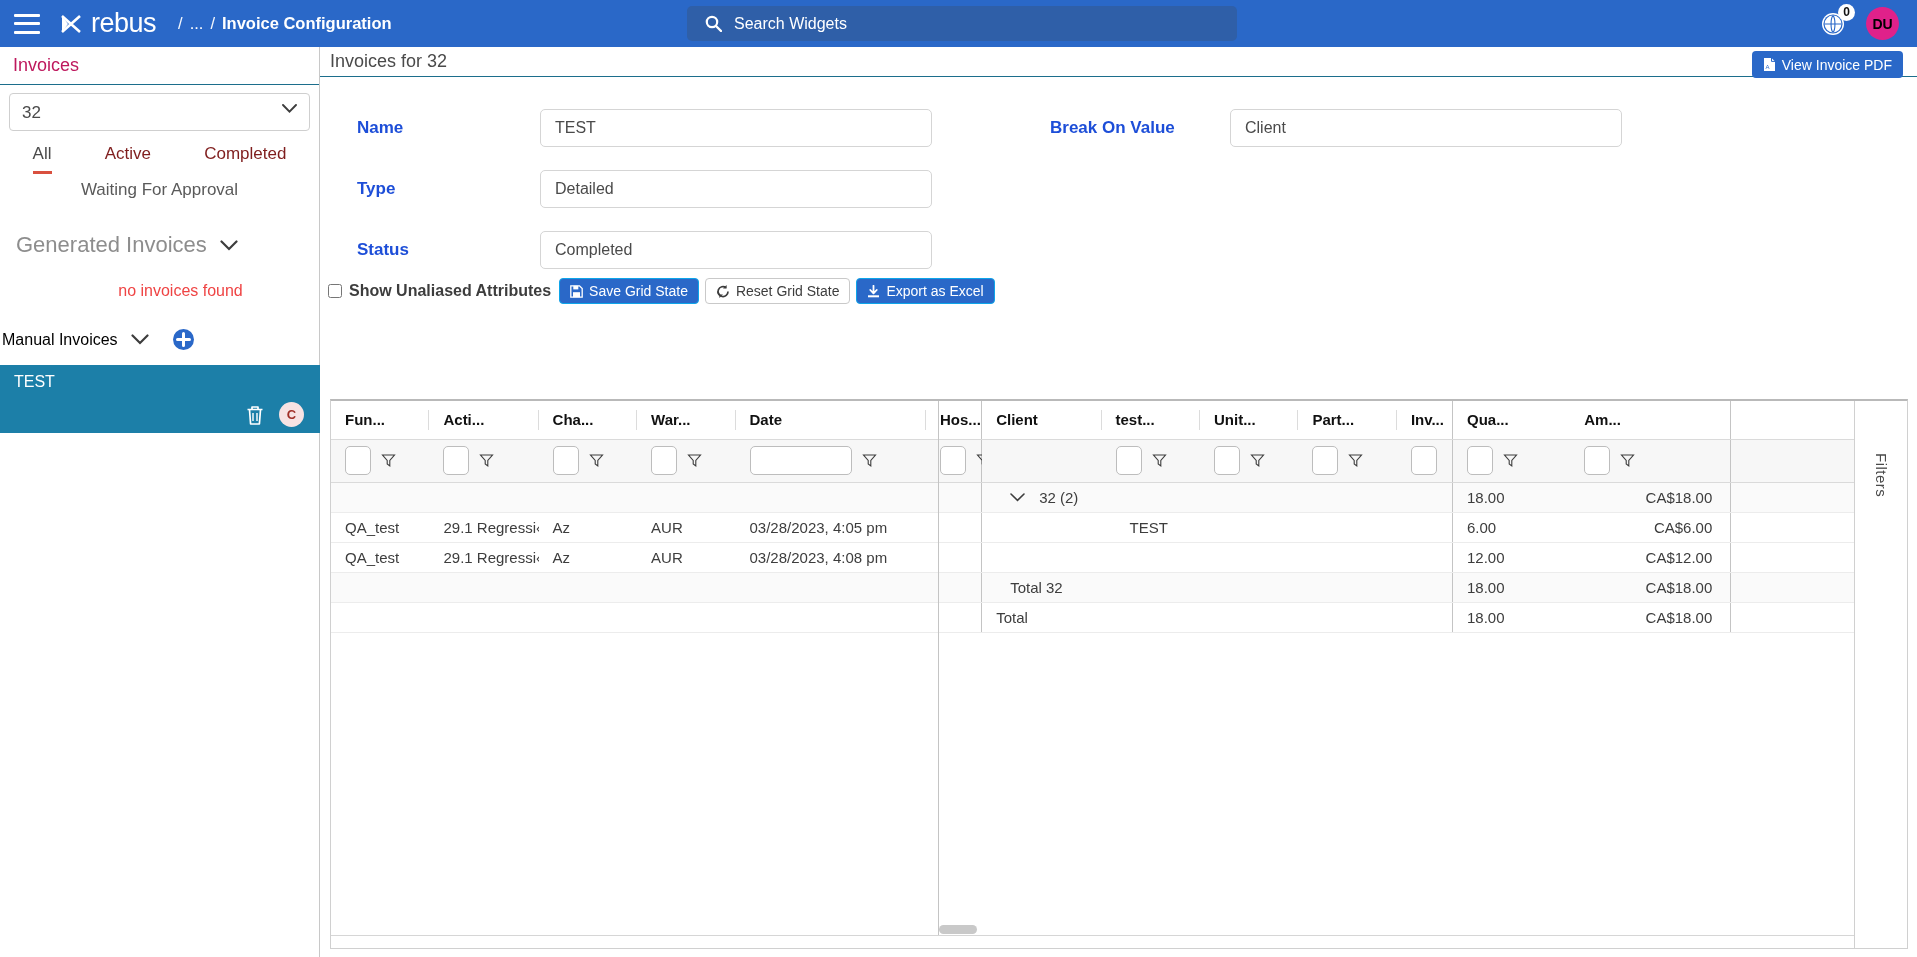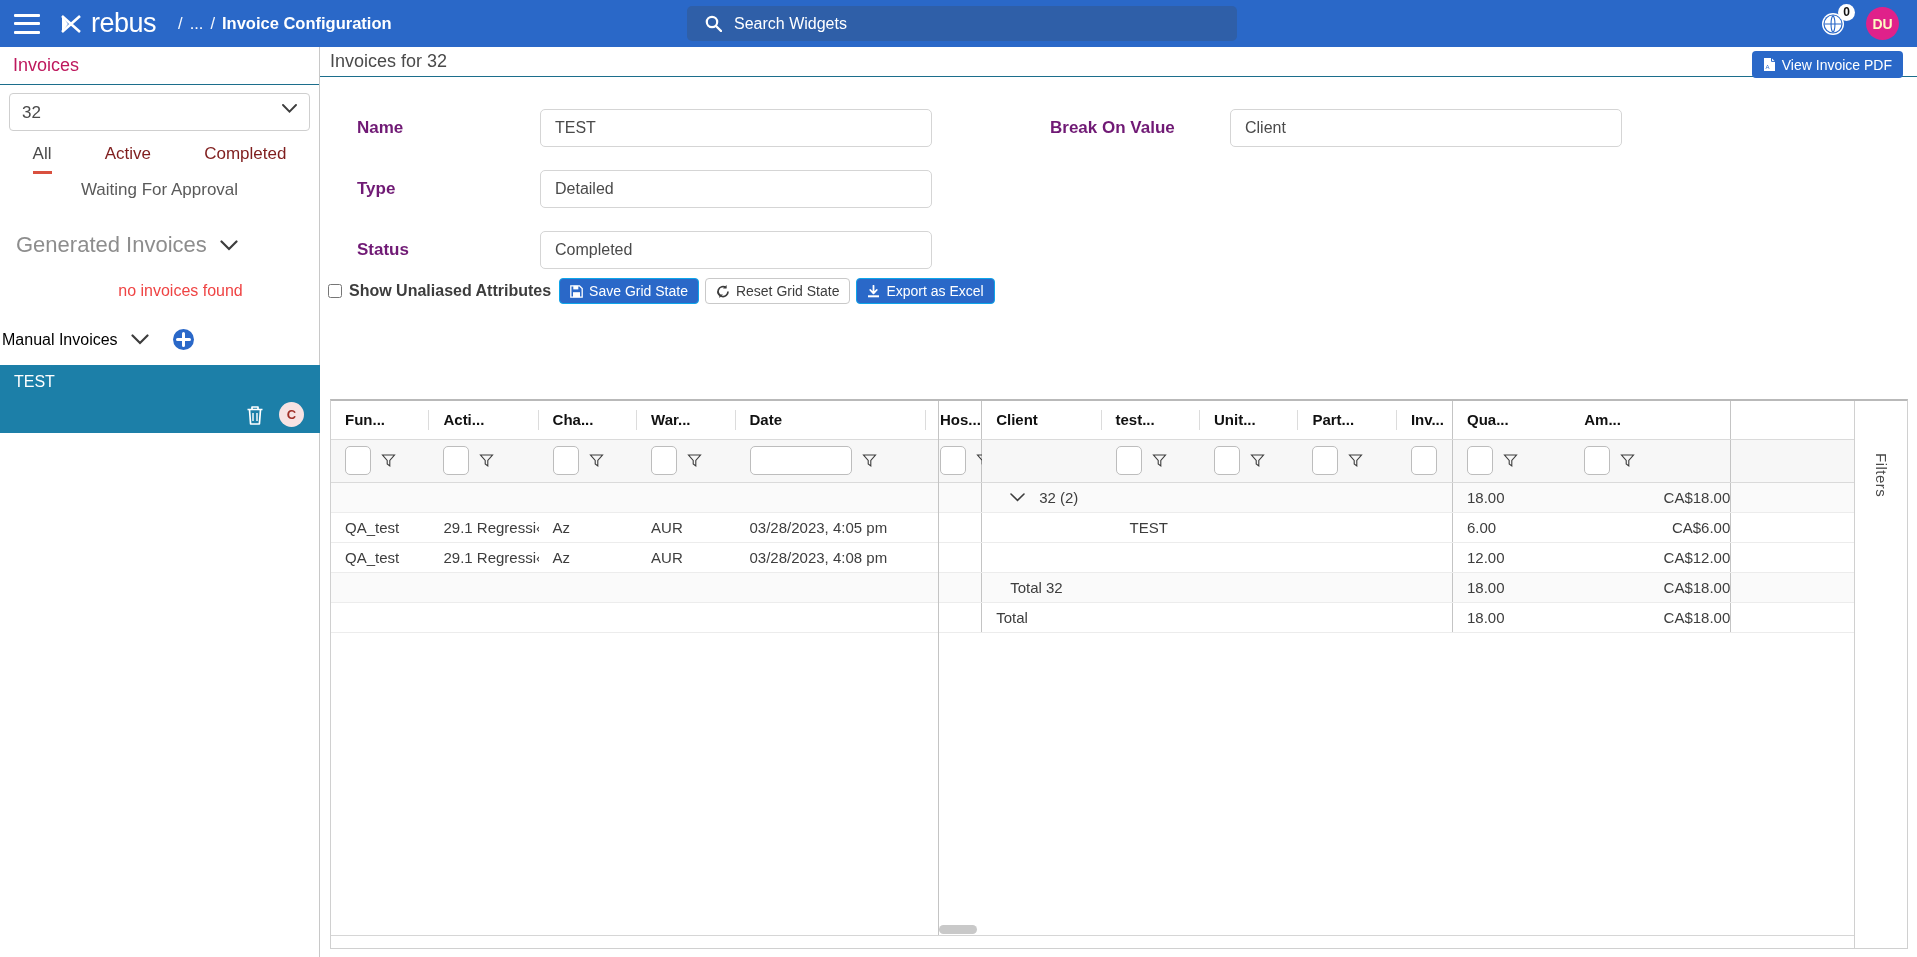--- a/index.html
+++ b/index.html
@@ -61,21 +61,21 @@
   }
   #globe-wrap { position: relative; width: 26px; height: 26px; cursor: pointer; }
   #globe-badge {
     position: absolute; top: -7px; right: -9px;
     background: #fff; color: #111; font-size: 12px; font-weight: bold;
     border-radius: 9px; min-width: 17px; height: 17px;
     display: flex; align-items: center; justify-content: center; padding: 0 3px;
   }
   #avatar {
     width: 33px; height: 33px; border-radius: 50%;
-    background: #e0218a; color: #fef9c3;
+    background: #e0218a; color: #000000;
     display: flex; align-items: center; justify-content: center;
     font-size: 14px; font-weight: 600; cursor: pointer;
   }
 
   
   #sidebar {
     position: absolute; top: 47px; left: 0;
     width: 320px; height: 910px;
     background: #fff;
     border-right: 1px solid #c8c8c8;
@@ -155,21 +155,21 @@
   #view-pdf-btn {
     position: absolute; right: 14px; top: 4px;
     height: 27px; background: #2a68c8; color: #fff;
     border: none; border-radius: 4px; padding: 0 11px;
     font-size: 14px; display: flex; align-items: center; gap: 6px;
     cursor: pointer; font-family: "Liberation Sans", sans-serif;
   }
 
   #form-area { padding: 20px 0 0 0; position: relative; height: 196px; }
   .field-row { display: flex; align-items: center; height: 61px; }
-  .field-label { font-size: 17px; color: #701a75; font-weight: bold; }
+  .field-label { font-size: 17px; color: #1d4ed8; font-weight: bold; }
   .field-input {
     height: 38px; border: 1px solid #d5d5d5; border-radius: 5px;
     padding: 0 14px; font-size: 16px; color: #4a4a4a;
     outline: none; background: #fff;
     font-family: "Liberation Sans", sans-serif;
   }
   #col-left { position: absolute; left: 0; top: 20px; }
   #col-left .field-label { width: 220px; padding-left: 37px; }
   #col-left .field-input { width: 392px; }
   #col-right { position: absolute; left: 690px; top: 20px; }
@@ -238,21 +238,21 @@
   .finput.wide { width: 102px; }
   .funnel { flex: none; cursor: pointer; }
   tr.datarow td {
     height: 30px; font-size: 15px; color: #3d3d3d;
     padding-left: 14px; border-bottom: 1px solid #ececec;
     overflow: hidden; white-space: nowrap;
   }
   tr.datarow td.grpstart { border-left: 1px solid #c4c4c4; }
   tr.datarow.shade td { background: #fafafa; }
   td.num { text-align: left; }
-  td.amt { text-align: right; padding-right: 0; }
+  td.amt { text-align: right; padding-right: 18px; }
   .grouplabel { display: flex; align-items: center; gap: 14px; }
   .indent1 { padding-left: 28px !important; }
 
   #hscroll-track {
     position: absolute; left: 0; bottom: 12px; width: 1523px; height: 1px;
     background: #d6d6d6;
   }
   #hscroll-thumb {
     position: absolute; left: 608px; bottom: 14px;
     width: 38px; height: 9px; background: #c9c9c9; border-radius: 5px; cursor: pointer;

